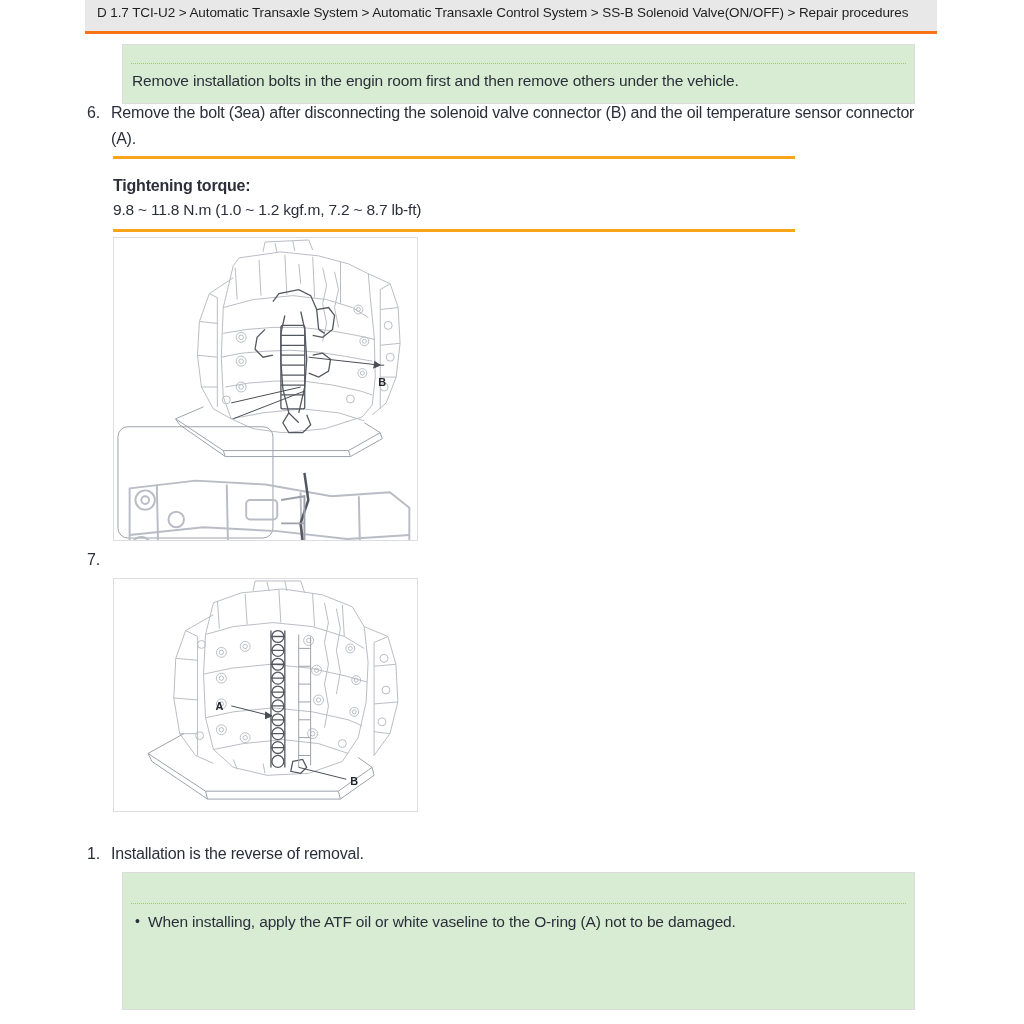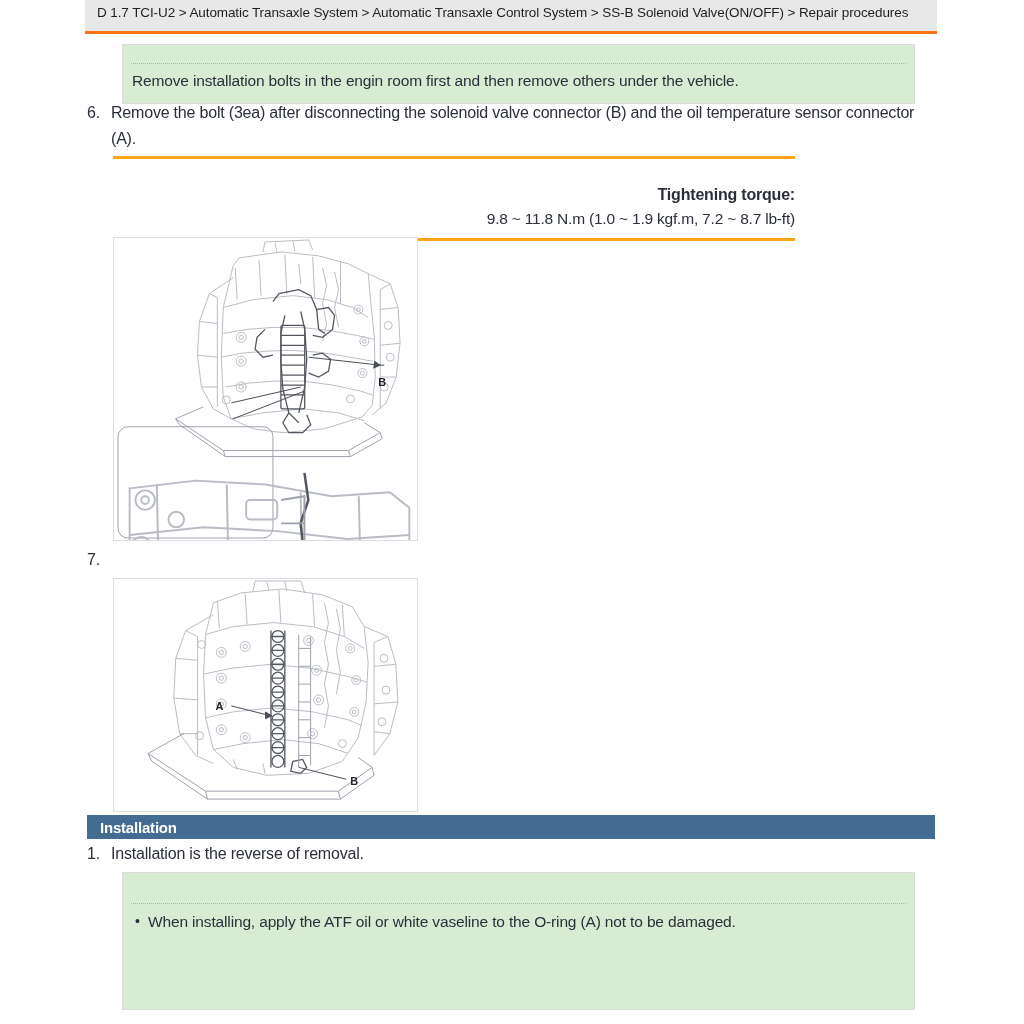--- a/index.html
+++ b/index.html
@@ -133,22 +133,21 @@
     left: 113px;
     top: 122px;
     width: 682px;
   }
   .rule-orange {
     height: 3px;
     background: #f9a51a;
     width: 100%;
   }
   #torque-body {
-    padding: 24px 0 7px 0;
-    text-align: right;
+    padding: 15px 0 7px 0;
   }
   #torque-label {
     font-size: 16px;
     font-weight: bold;
     line-height: 24px;
     letter-spacing: -0.2px;
     color: #2b2f3a;
   }
   #torque-value {
     font-size: 15.5px;
@@ -212,21 +211,21 @@
   </div>
 
   <div class="step" id="step-6">
     <span class="num">6.</span><span>Remove the bolt (3ea) after disconnecting the solenoid valve connector (B) and the oil temperature sensor connector (A).</span>
   </div>
 
   <div id="torque-block">
     <div class="rule-orange"></div>
     <div id="torque-body">
       <div id="torque-label">Tightening torque:</div>
-      <div id="torque-value">9.8 ~ 11.8 N.m (1.0 ~ 1.9 kgf.m, 7.2 ~ 8.7 lb-ft)</div>
+      <div id="torque-value">9.8 ~ 11.8 N.m (1.0 ~ 1.2 kgf.m, 7.2 ~ 8.7 lb-ft)</div>
     </div>
     <div class="rule-orange"></div>
   </div>
 
   <div class="figure-box" id="figure-1">
     <svg viewBox="0 0 305 304" preserveAspectRatio="xMidYMid meet">
 
       <g class="ln">
         <path d="M120 28 L126 20 L168 14 L206 18 L236 26 L256 36 L258 60 L262 100 L263 140 L260 168 L250 180 L212 192 L170 196 L140 192 L118 182 L110 160 L108 120 L110 70 Z"></path>
         <path d="M110 70 L140 62 L180 58 L214 62 L240 70 L256 80"></path>
@@ -470,23 +469,20 @@
       </g>
       <text class="cal" x="102" y="132">A</text>
 
       <g class="lead">
         <path d="M186 190 L234 202"></path>
       </g>
       <text class="cal" x="238" y="208">B</text>
     </svg>
   </div>
 
-  <div id="installation-header">
-    <div id="installation-header-label">Installation</div>
-  </div>
 
   <div class="step" id="step-install-1">
     <span class="num">1.</span><span>Installation is the reverse of removal.</span>
   </div>
 
   <div class="note-box" id="note-bottom">
     <div class="note-rule"></div>
     <div class="note-bullet">When installing, apply the ATF oil or white vaseline to the O-ring (A) not to be damaged.</div>
   </div>
 

